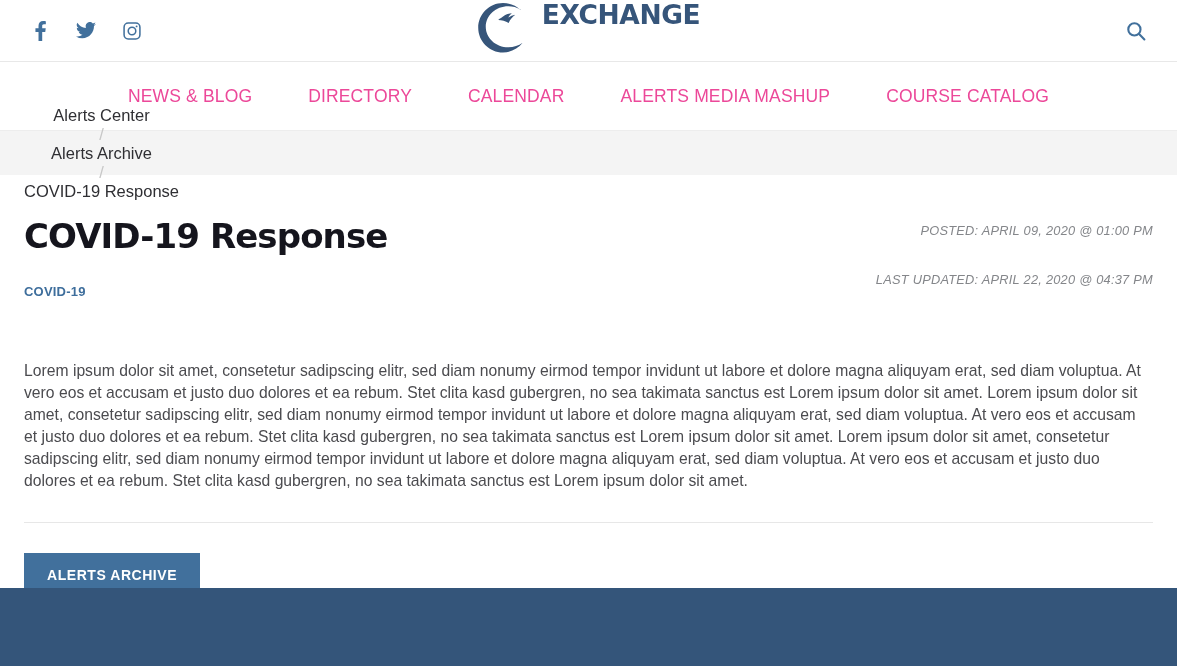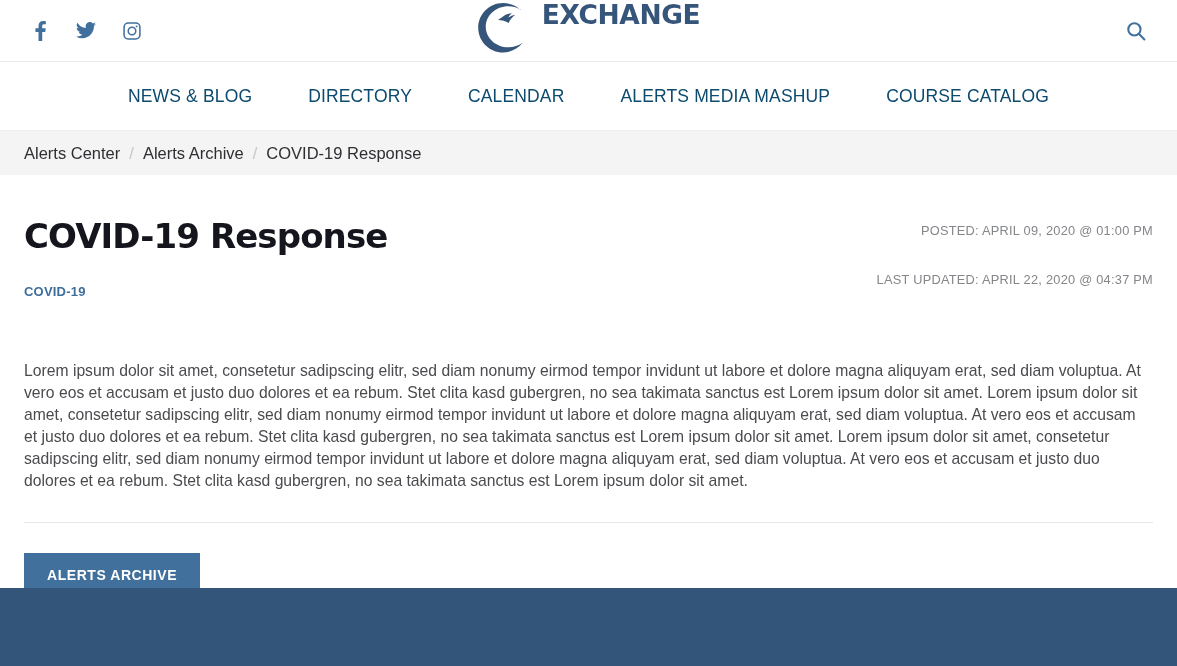--- a/index.html
+++ b/index.html
@@ -84,37 +84,37 @@
     display: flex;
     align-items: center;
     justify-content: center;
     gap: 0;
   }
   .nav-item {
     font-family: "Liberation Sans", sans-serif;
     font-size: 17.5px;
     font-weight: 400;
     letter-spacing: 0.15px;
-    color: #0c4a6e;
+    color: #ec4899;
     text-decoration: none;
     padding: 0 28px;
     white-space: nowrap;
     cursor: pointer;
   }
 
   
   .crumbbar {
     height: 45px;
     background: #f4f4f4;
     border-top: 1px solid #ededed;
     display: flex;
     align-items: center;
     padding-left: 24px;
   }
-  .crumbs { display: flex; align-items: center; }
+  .crumbs { display: flex; align-items: center; flex-direction: column; }
   .crumb {
     font-size: 16.5px;
     color: #2f2f33;
     text-decoration: none;
     white-space: nowrap;
     cursor: pointer;
   }
   .crumb.current { cursor: default; }
   .crumb-sep {
     color: #c7c7c7;
@@ -158,20 +158,21 @@
   .meta {
     text-align: right;
     padding-top: 6px;
   }
   .meta-line {
     font-size: 12.8px;
     letter-spacing: 0.25px;
     color: #84868a;
     line-height: 1;
     white-space: nowrap;
+    font-style: italic;
   }
   .meta-line + .meta-line { margin-top: 36px; }
 
   .article {
     margin-top: 60px;
     font-size: 15.7px;
     line-height: 22.1px;
     color: #4b4b4f;
     letter-spacing: 0.01px;
   }

